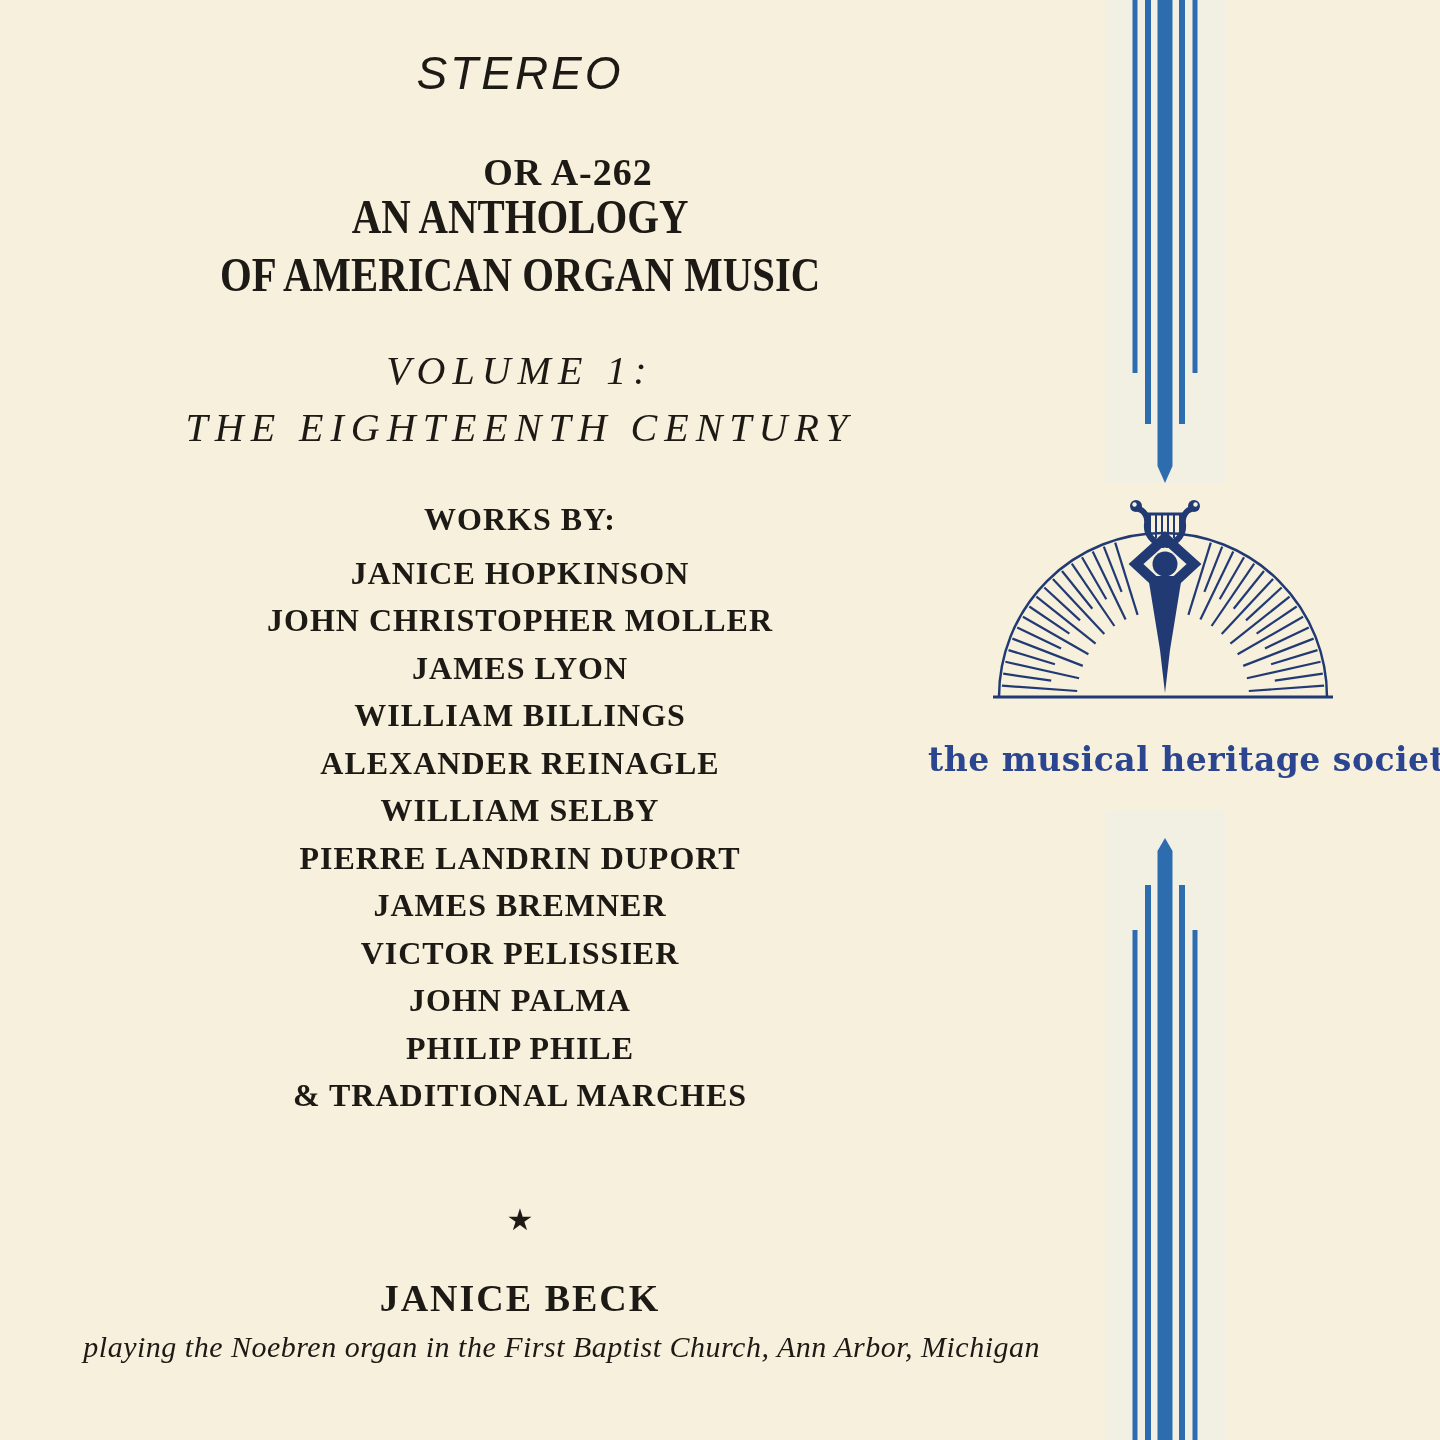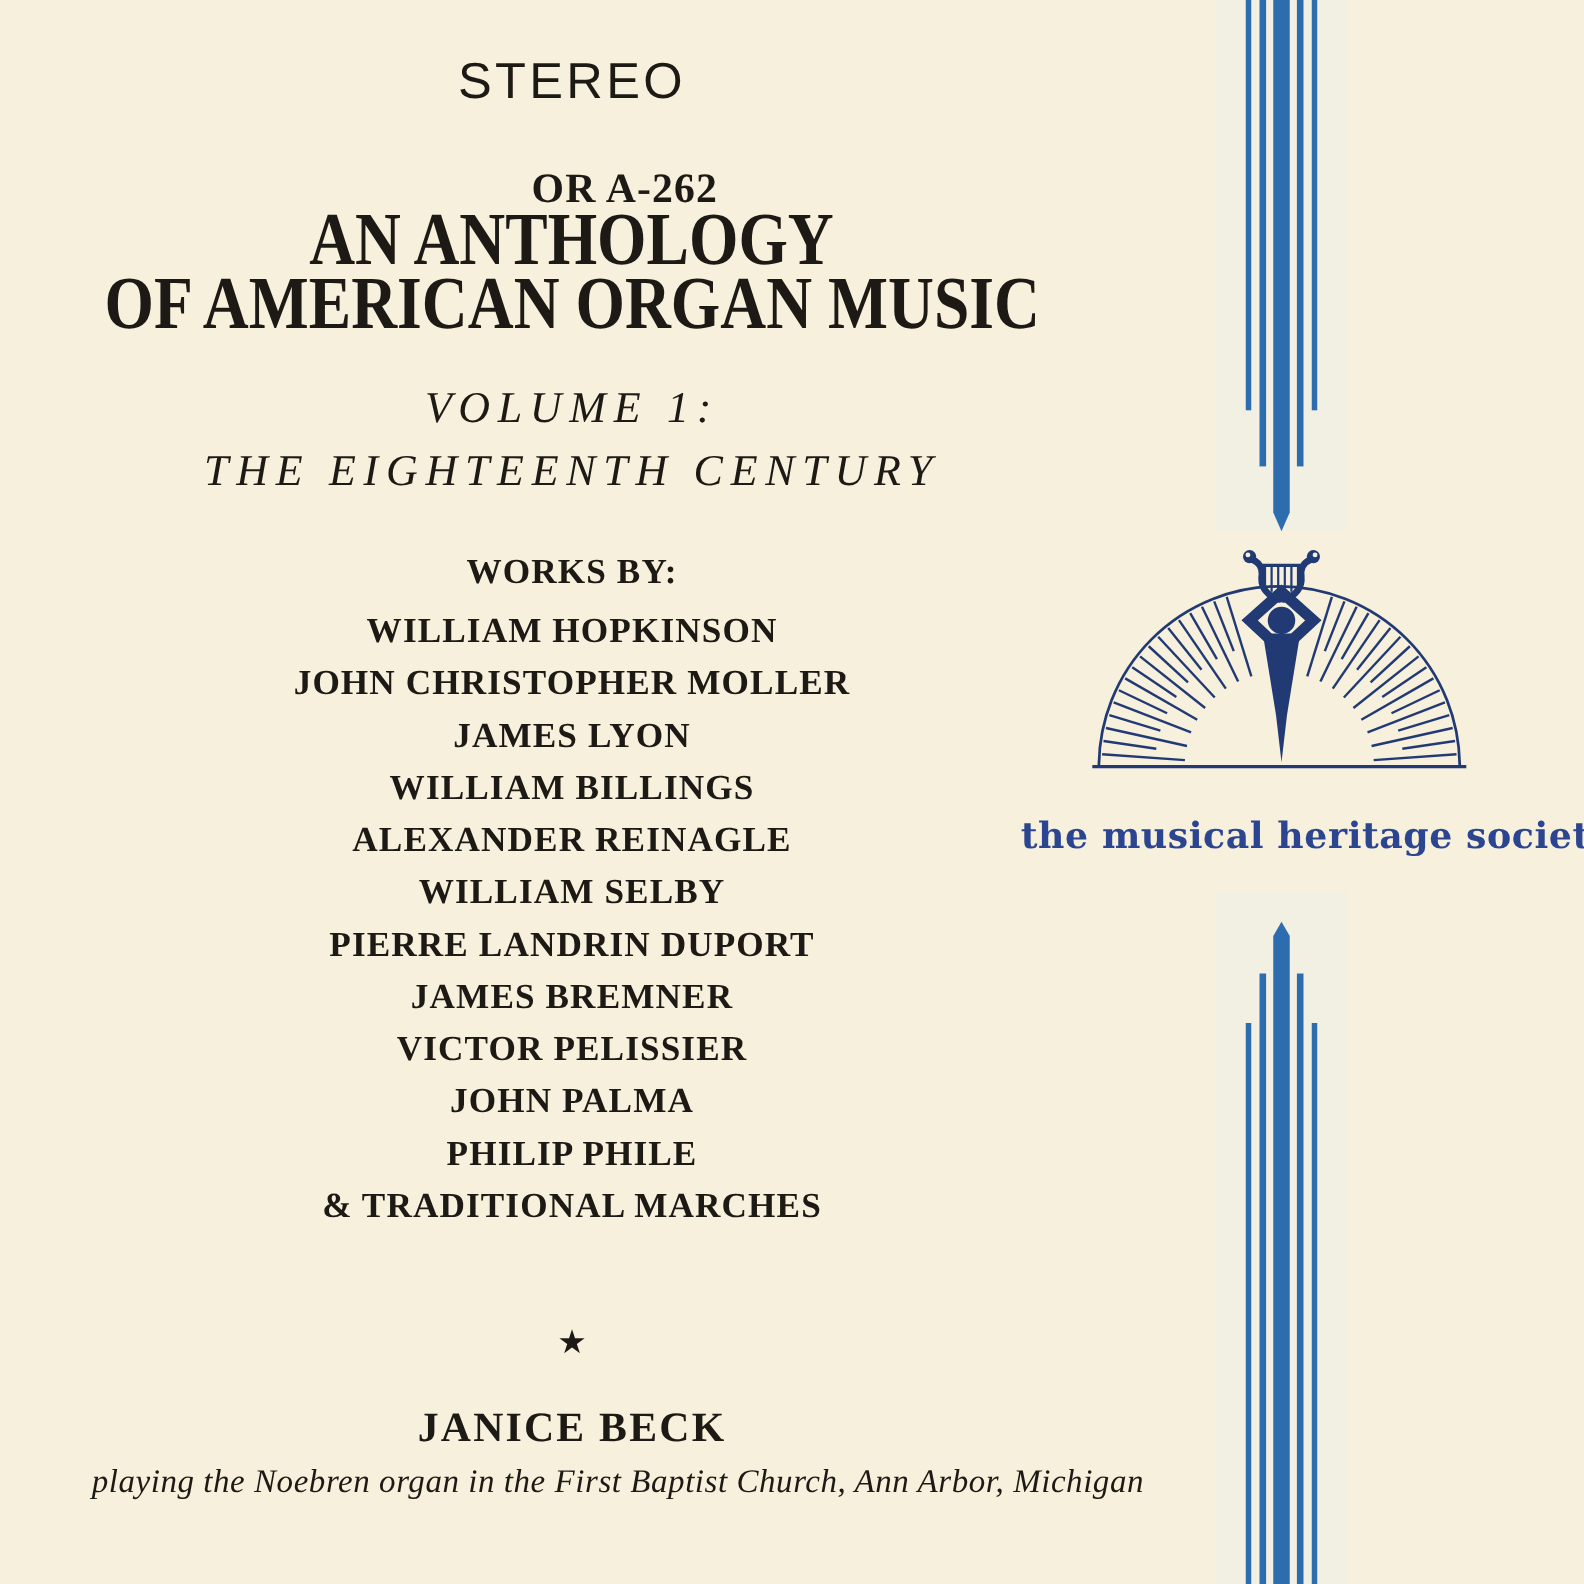--- a/index.html
+++ b/index.html
@@ -8,24 +8,24 @@
   }
   html,body{margin:0;padding:0;}
   body{width:1440px;height:1440px;background:var(--bg);position:relative;overflow:hidden;
        font-family:"Liberation Serif",serif;color:var(--ink);}
   #art{position:absolute;inset:0;pointer-events:none;}
   .panel{fill:var(--panel);}
   .stripe{fill:var(--stripe);}
   .em-f{fill:var(--navy);}
   .em-s{stroke:var(--navy);fill:none;}
   .col{position:absolute;left:0;width:1040px;text-align:center;}
-  .stereo{top:46px;font-family:"Liberation Sans",sans-serif;
+  .stereo{top:46px;font-family:"Liberation Sans",sans-serif;font-style:italic;
           font-size:46px;letter-spacing:3px;}
   .catalog{top:150px;font-weight:bold;font-size:38px;letter-spacing:1px;padding-left:48px;}
-  .title{top:188px;font-weight:bold;font-size:68px;line-height:58px;white-space:nowrap;}
+  .title{top:188px;font-weight:bold;font-size:48px;line-height:58px;white-space:nowrap;}
   .title .tline{display:inline-block;transform:scaleX(.85);transform-origin:50% 50%;}
   .volume{top:342px;font-style:italic;font-size:40px;line-height:57px;letter-spacing:7px;white-space:nowrap;}
   .works{top:496px;font-weight:bold;font-size:32px;letter-spacing:1px;}
   .works .row{height:47.5px;line-height:47.5px;}
   .works .head{margin-bottom:6px;text-align:center;}
   .star{top:1202px;font-size:30px;}
   .janice{top:1276px;font-weight:bold;font-size:38px;letter-spacing:2px;text-align:center;}
   .credit{top:1330px;font-style:italic;font-size:30px;letter-spacing:.5px;white-space:nowrap;text-align:right;}
   .society{position:absolute;left:928px;top:740px;width:474px;text-align:center;
            font-family:"DejaVu Serif",serif;font-size:33px;color:var(--pub);
@@ -126,21 +126,21 @@
 </div>
 
 <div class="col volume">
   <div>VOLUME 1:</div>
   <div>THE EIGHTEENTH CENTURY</div>
 </div>
 
 <div class="col works">
   <div class="row head">WORKS BY:</div>
   <div id="composer-rows">
-      <div class="row">WILLIAM HOPKINSON</div>
+      <div class="row">JANICE HOPKINSON</div>
       <div class="row">JOHN CHRISTOPHER MOLLER</div>
       <div class="row">JAMES LYON</div>
       <div class="row">WILLIAM BILLINGS</div>
       <div class="row">ALEXANDER REINAGLE</div>
       <div class="row">WILLIAM SELBY</div>
       <div class="row">PIERRE LANDRIN DUPORT</div>
       <div class="row">JAMES BREMNER</div>
       <div class="row">VICTOR PELISSIER</div>
       <div class="row">JOHN PALMA</div>
       <div class="row">PHILIP PHILE</div>

